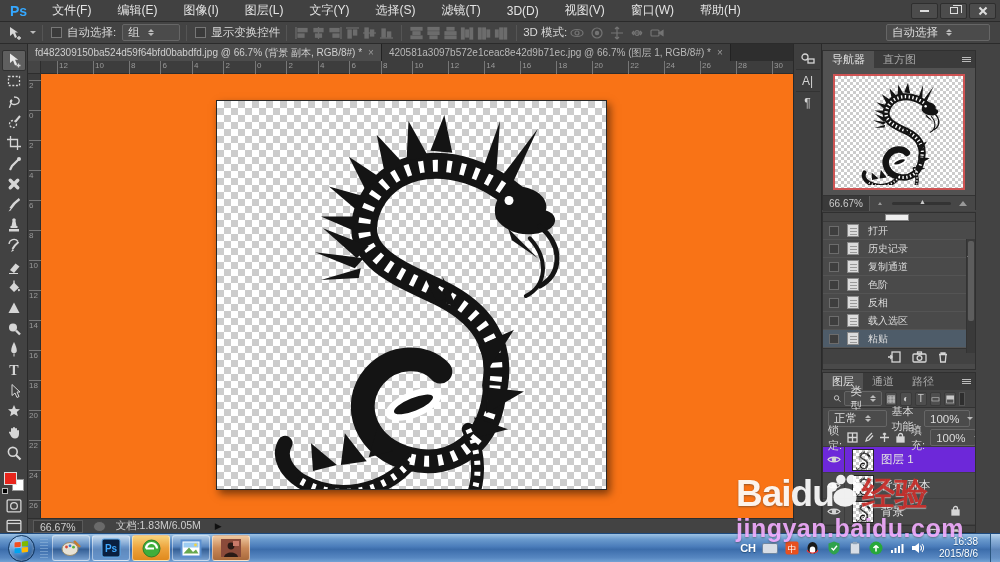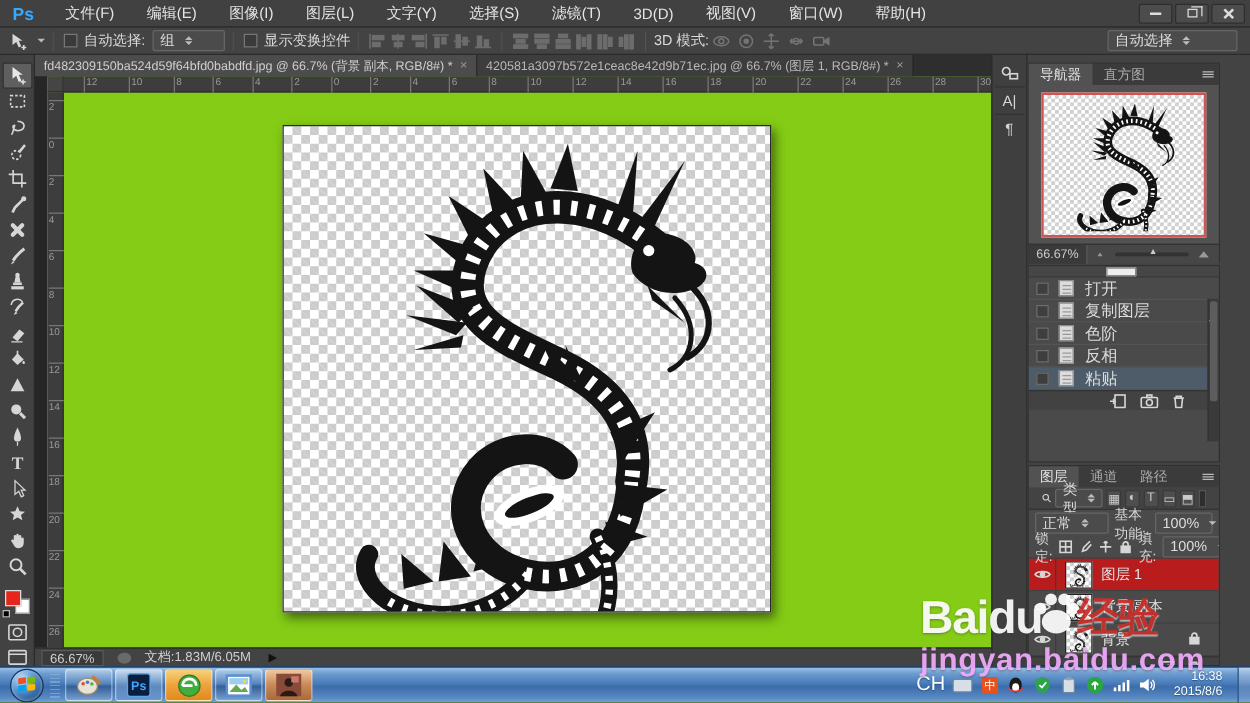--- a/index.html
+++ b/index.html
@@ -37,21 +37,21 @@
 
 .toolbar{position:absolute;left:0;top:44px;width:28px;height:489px;background:#424242;border-right:1px solid #2a2a2a;z-index:15;display:flex;flex-direction:column;align-items:center;padding-top:6px}
 .tool{width:24px;height:21px;display:flex;align-items:center;justify-content:center;border-radius:2px}
 .tool.seltool{background:#5f5f5f;border:1px solid #303030}
 .tool svg{display:block}
 .swatch{position:relative;width:22px;height:22px;margin-top:8px}
 .swatch .bgw{position:absolute;right:1px;bottom:1px;width:12px;height:12px;background:#fff;border:1px solid #999}
 .swatch .fgr{position:absolute;left:1px;top:1px;width:13px;height:13px;border:1px solid #ddd}
 .swatch .mini{position:absolute;left:-1px;bottom:-2px;width:6px;height:6px;border:1px solid #bbb;background:#000}
 
-.viewport{position:absolute;left:38px;top:61px;width:765px;height:457px;background:#84cc16;z-index:5;overflow:hidden}
+.viewport{position:absolute;left:28px;top:61px;width:765px;height:457px;background:#f97316;z-index:5;overflow:hidden}
 .rtop{position:absolute;left:13px;top:0;right:0;height:13px;background:#3d3d3d;border-bottom:1px solid #2d2d2d;display:flex;justify-content:space-between;align-items:flex-start;padding:0 10px 0 16px;color:#9a9a9a;font-size:8px}
 .rtop span{border-left:1px solid #777;padding-left:1px;height:13px;line-height:10px}
 .rleft{position:absolute;left:0;top:13px;bottom:0;width:13px;background:#3d3d3d;border-right:1px solid #2d2d2d;display:flex;flex-direction:column;justify-content:space-between;align-items:flex-start;padding:6px 0 8px 1px;color:#9a9a9a;font-size:8px}
 .rleft span{border-top:1px solid #777;width:12px}
 .rcorner{position:absolute;left:0;top:0;width:13px;height:13px;background:#454545;border-right:1px solid #2d2d2d;border-bottom:1px solid #2d2d2d}
 .canvas{position:absolute;left:188px;top:39px;width:391px;height:390px;background-color:#fff;background-image:linear-gradient(45deg,#cccccc 25%,transparent 25%,transparent 75%,#cccccc 75%),linear-gradient(45deg,#cccccc 25%,transparent 25%,transparent 75%,#cccccc 75%);background-size:14px 14px;background-position:0 0,7px 7px;border:1px solid #282828;box-shadow:3px 4px 8px rgba(0,0,0,.5)}
 .canvas svg{width:100%;height:100%}
 
 .statusbar{position:absolute;left:28px;top:518px;width:765px;height:15px;background:#434343;border-top:1px solid #2e2e2e;display:flex;align-items:center;color:#cfcfcf;font-size:10.5px;z-index:16}
 .zoombox{background:#3a3a3a;border:1px solid #5a5a5a;height:13px;line-height:12px;padding:0 6px;margin-left:5px}
@@ -73,49 +73,49 @@
 .navprev{width:132px;height:116px;border:2px solid #cf5454;background-color:#fff;background-image:linear-gradient(45deg,#ccc 25%,transparent 25%,transparent 75%,#ccc 75%),linear-gradient(45deg,#ccc 25%,transparent 25%,transparent 75%,#ccc 75%);background-size:6px 6px;background-position:0 0,3px 3px;display:flex;align-items:center;justify-content:center}
 .navfoot{height:16px;background:#474747;border-top:1px solid #333;display:flex;align-items:center;font-size:10px;color:#ccc}
 .navzoom{background:#3a3a3a;border-right:1px solid #5c5c5c;height:100%;display:flex;align-items:center;padding:0 6px}
 .sld{flex:1;height:3px;background:#333;border-radius:2px;margin:0 8px;position:relative}
 .sld .th{position:absolute;left:46%;top:-4px;color:#ccc;font-size:7px}
 .mt{width:0;height:0;border-left:4px solid transparent;border-right:4px solid transparent;border-bottom:5px solid #999}
 .mt.small{border-left-width:2px;border-right-width:2px;border-bottom-width:3px;margin-right:2px}
 
 .snapstrip{height:9px;background:#464646;border-bottom:1px solid #3a3a3a;position:relative}
 .snapstrip i{position:absolute;left:62px;top:1px;width:24px;height:7px;background:#eee;border:1px solid #888}
-.hrow{height:18px;display:flex;align-items:center;border-bottom:1px solid #545454;background:#4a4a4a;color:#dcdcdc;font-size:13px}
+.hrow{height:18px;display:flex;align-items:center;border-bottom:1px solid #545454;background:#4a4a4a;color:#dcdcdc;font-size:10px}
 .hrow.hsel{background:#4e5c69}
 .hcheck{width:10px;height:10px;border:1px solid #6c6c6c;background:#3e3e3e;margin:0 8px 0 6px}
 .pagei{width:12px;height:13px;background:#dcdcdc;border:1px solid #8a8a8a;margin-right:9px;position:relative}
 .pagei:before{content:"";position:absolute;left:2px;top:3px;width:7px;height:1px;background:#999;box-shadow:0 3px 0 #999,0 6px 0 #999}
 .hfoot{height:16px;background:#424242;border-top:1px solid #333;display:flex;align-items:center;justify-content:flex-end;gap:10px;padding-right:26px}
 .hscroll{position:absolute;right:0;top:26px;width:9px;bottom:16px;background:#3a3a3a;border-left:1px solid #333}
 .hscroll .thumb{position:absolute;left:1px;right:1px;top:2px;height:70%;background:#5d5d5d;border-radius:2px}
 .arr{width:0;height:0;border-left:3px solid transparent;border-right:3px solid transparent;margin:2px auto}
 .arr.up{border-bottom:4px solid #999}
 
 .lfilter{height:18px;background:#434343;border-bottom:1px solid #333;display:flex;align-items:center;padding:0 10px;gap:3px;font-size:11px}
 .licon{width:17px;height:14px;display:flex;align-items:center;justify-content:center;color:#c9c9c9;font-size:10px;background:#4e4e4e;border:1px solid #3a3a3a;border-radius:2px}
 .lblend{height:21px;display:flex;align-items:center;padding:0 5px;gap:5px;background:#4a4a4a;font-size:11px;color:#d5d5d5}
 .llock{height:18px;display:flex;align-items:center;padding:0 5px;gap:5px;background:#4a4a4a;border-bottom:1px solid #3c3c3c;font-size:11px;color:#d5d5d5}
 .lkicon{width:13px;height:12px;display:flex;align-items:center;justify-content:center}
 .lrow{height:26px;display:flex;align-items:center;background:#4a4a4a;border-bottom:1px solid #404040;font-size:11.5px;color:#e2e2e2}
-.lrow.lsel{background:#b91c1c}
+.lrow.lsel{background:#6d28d9}
 .eyecol{width:22px;height:100%;border-right:1px solid #3c3c3c;display:flex;align-items:center;justify-content:center}
 .lthumb{width:22px;height:22px;margin:0 7px;background-color:#fff;background-image:linear-gradient(45deg,#ccc 25%,transparent 25%,transparent 75%,#ccc 75%),linear-gradient(45deg,#ccc 25%,transparent 25%,transparent 75%,#ccc 75%);background-size:6px 6px;background-position:0 0,3px 3px;border:1px solid #222;display:flex;align-items:center;justify-content:center}
 .lockg{margin-left:auto;margin-right:14px}
 .lfoot{height:15px;background:#424242;border-top:1px solid #333;display:flex;align-items:center;justify-content:flex-end;gap:9px;padding-right:14px}
 
 .taskbar{position:absolute;left:0;bottom:0;width:1000px;height:29px;background:linear-gradient(#9dc2e4 0%,#6b9bce 18%,#4a7cba 45%,#3c6dab 55%,#5787c1 85%,#72a2d4 100%);border-top:1px solid #1d4a7e;display:flex;align-items:center;z-index:40}
 .orb{width:27px;height:27px;border-radius:50%;margin:0 5px 0 8px;background:radial-gradient(circle at 35% 30%,#cfe6ff 0%,#5f9bd8 35%,#1c4f8d 75%,#0c3464 100%);border:1px solid #12365e;display:flex;align-items:center;justify-content:center;box-shadow:0 0 4px rgba(255,255,255,.6) inset}
 .dots{width:8px;height:24px;background:repeating-linear-gradient(#8fb4da 0 1px,transparent 1px 3px);opacity:.6;margin-right:3px}
 .tbtn{width:38px;height:26px;margin:0 1px;border:1px solid rgba(255,255,255,.45);border-radius:3px;background:linear-gradient(rgba(255,255,255,.35),rgba(255,255,255,.08) 45%,rgba(0,0,0,.12) 55%,rgba(255,255,255,.15));display:flex;align-items:center;justify-content:center}
 .tray{margin-left:auto;display:flex;align-items:center;gap:6px;color:#fff}
-.lang{font-size:16px;font-weight:normal;text-shadow:0 1px 1px #23507f}
+.lang{font-size:11px;font-weight:bold;text-shadow:0 1px 1px #23507f}
 .kbd{width:16px;height:11px;background:#d8dee6;border:1px solid #6f87a2;border-radius:2px}
 .ticon{width:15px;height:15px;display:flex;align-items:center;justify-content:center}
 .clock{text-align:right;font-size:10px;line-height:12px;color:#fff;text-shadow:0 1px 1px #23507f;margin:0 6px 0 8px}
 .showdesk{width:10px;height:29px;border-left:1px solid #2a567f;background:linear-gradient(rgba(255,255,255,.3),rgba(255,255,255,.05))}
 
 .wm{position:absolute;left:736px;top:470px;z-index:60;pointer-events:none;opacity:.93}
 .wm .l1{display:flex;align-items:center;font-weight:bold}
 .wm .brand{font-size:37px;color:#fdfdfd;letter-spacing:-1px;text-shadow:0 1px 2px rgba(60,60,60,.55)}
 .wm .badge{font-size:33px;color:#c9302c;margin-left:2px;text-shadow:0 1px 1px rgba(255,255,255,.6)}
 .wm .l2{font-size:25px;font-weight:bold;color:#f0abfc;text-shadow:0 1px 2px rgba(60,60,60,.55);margin-top:-4px;letter-spacing:.5px}
@@ -563,31 +563,41 @@
         <i></i>
       </div>
     <div class="hrow">
         <span class="hcheck"></span>
         <span class="pagei"></span>
         <span>打开</span>
       </div>
     <div class="hrow">
         <span class="hcheck"></span>
         <span class="pagei"></span>
-        <span>复制图层</span>
+        <span>历史记录</span>
+      </div>
+    <div class="hrow">
+        <span class="hcheck"></span>
+        <span class="pagei"></span>
+        <span>复制通道</span>
       </div>
     <div class="hrow">
         <span class="hcheck"></span>
         <span class="pagei"></span>
         <span>色阶</span>
       </div>
     <div class="hrow">
         <span class="hcheck"></span>
         <span class="pagei"></span>
         <span>反相</span>
+      </div>
+    <div class="hrow">
+        <span class="hcheck"></span>
+        <span class="pagei"></span>
+        <span>载入选区</span>
       </div>
     <div class="hrow hsel">
         <span class="hcheck"></span>
         <span class="pagei"></span>
         <span>粘贴</span>
       </div>
     <div class="hfoot">
       <svg class="gi" width="15" height="12" viewBox="0 0 15 12">
           <rect x="5" y="1" width="8" height="10"></rect>
           <path d="M1,6 h4 M3.5,4 L5,6 L3.5,8"></path>

